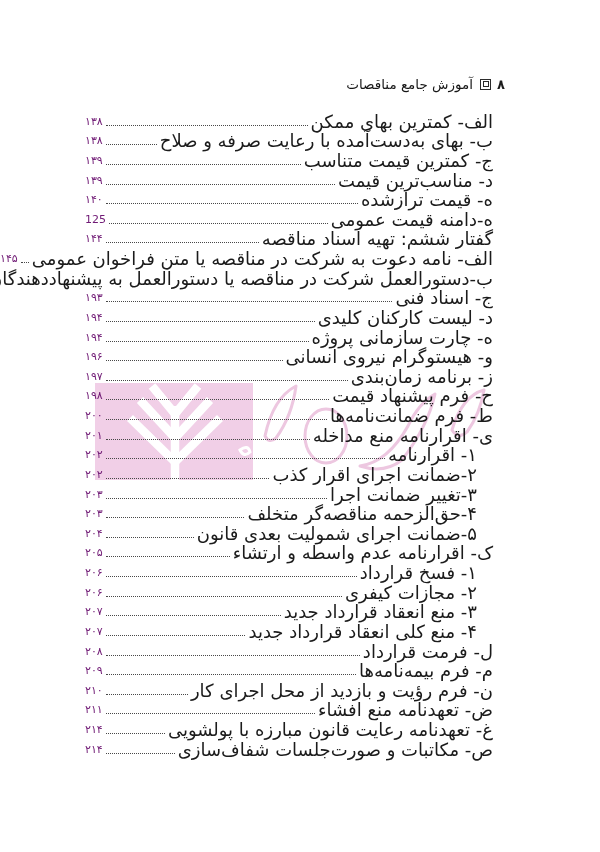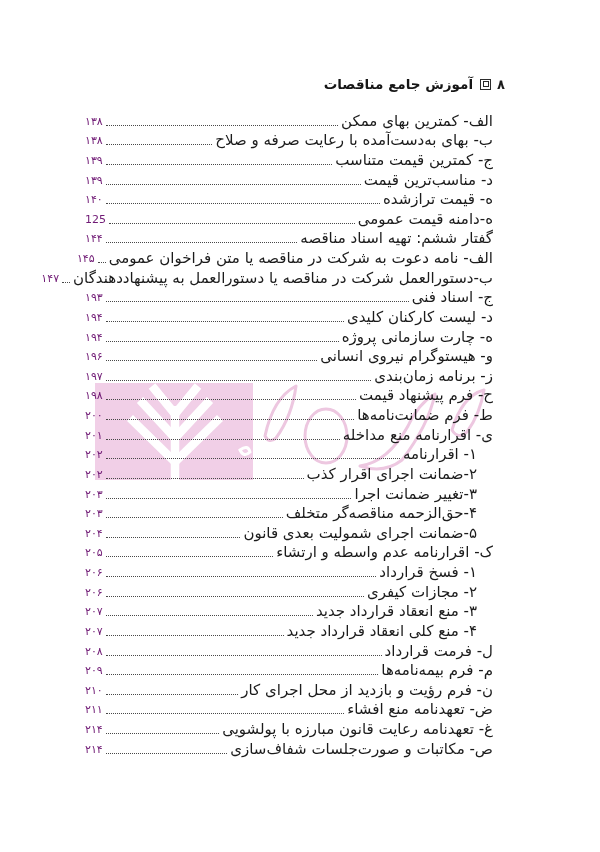--- a/index.html
+++ b/index.html
@@ -40,21 +40,21 @@
     flex:0 0 auto;
   }
   .ornament::after{
     content:"";
     position:absolute;
     inset:1.5px;
     border:1px solid #2b2b2b;
   }
   .page-header .booktitle{
     font-size:13.5px;
-    font-weight:bold;
+    font-weight:normal;
     color:#161616;
     white-space:nowrap;
   }
   
   .watermark{
     position:absolute;
     left:90px; top:378px;
     width:405px; height:104px;
     z-index:0;
     pointer-events:none;
@@ -68,21 +68,21 @@
     direction:rtl;
   }
   .row{
     display:flex;
     flex-direction:row;          
     align-items:flex-end;
     height:19.63px;
     direction:rtl;
   }
   .row .t{
-    font-size:15px;
+    font-size:18px;
     line-height:17px;
     color:#1b1b1b;
     white-space:nowrap;
     flex:0 0 auto;
   }
   .row.indent .t{
     padding-right:16px;
     margin-top:36px;
   }
   .row .dots{

